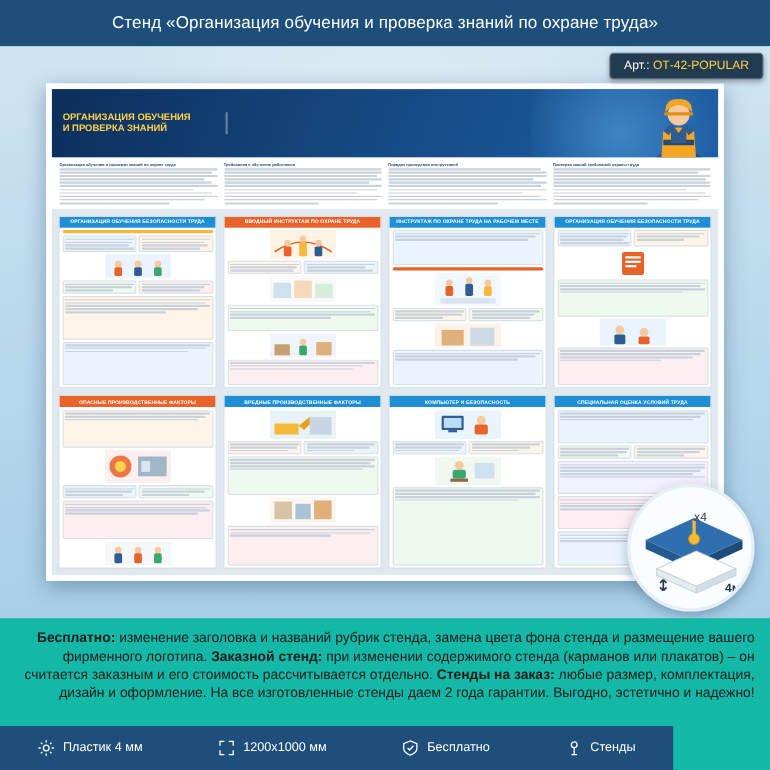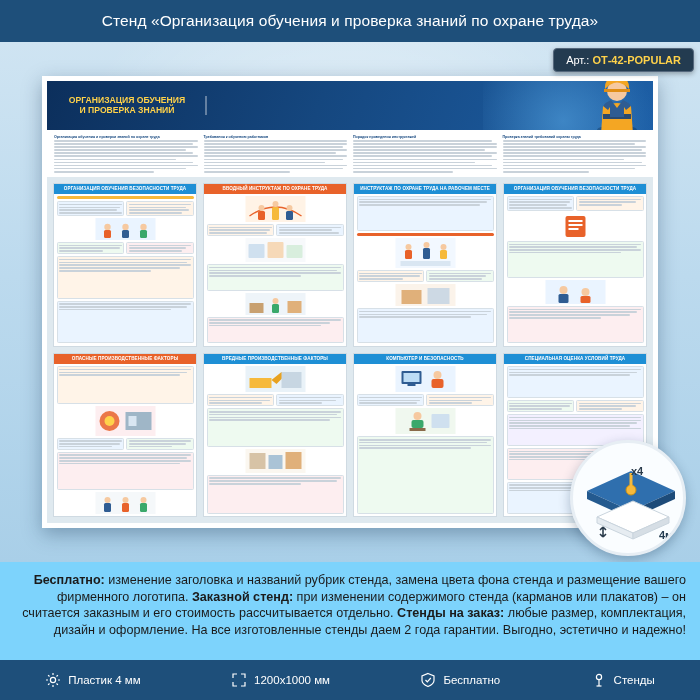--- a/index.html
+++ b/index.html
@@ -2,21 +2,21 @@
 <html><head>
 <meta charset="utf-8">
 <style>
   * { box-sizing: border-box; margin: 0; padding: 0; }
   html, body {
     width: 700px; height: 700px;
     font-family: "Liberation Sans", sans-serif;
     background: #ffffff;
     overflow: hidden;
   }
-  .page { position: relative; width: 700px; height: 700px; background: #7dd3fc; }
+  .page { position: relative; width: 700px; height: 700px; background: #14b8a6; }
 
   
   .topbar {
     height: 42px;
     background: #1e4f7a;
     color: #fff;
     display: flex; align-items: center; justify-content: center;
     font-size: 15.5px;
     letter-spacing: .1px;
   }
@@ -45,27 +45,26 @@
   }
   .board-inner{
     position:absolute; inset:0;
     background:#eef3f6;
     display:flex; flex-direction:column;
   }
 
   
   .b-head{
     position: relative;
-    height: 49px;
+    height: 62px;
     background: linear-gradient(110deg,#0c2f5c 0%, #15477f 45%, #1d5fa6 100%);
     color:#fff;
     display:flex; align-items:center;
     padding-left:10px;
     overflow:hidden;
-    text-align:center;
   }
   .b-head:after{
     content:"";position:absolute;right:-30px;top:-30px;width:200px;height:140px;
     background:radial-gradient(circle at 40% 50%, rgba(90,170,230,.55), rgba(20,70,130,0) 65%);
   }
   .b-head .sub{
     font-size:8.6px; font-weight:bold; line-height:1.15;
     color:#ffd24a; text-transform:uppercase;
     width:150px;
     border-right:2px solid rgba(255,255,255,.35);
@@ -132,48 +131,48 @@
 
   
   .art-badge{
     position:absolute; right:6px; top:6px;
     background:#233b50; color:#fff;
     font-size:11px; padding:5px 12px; border-radius:4px;
     border:1px solid #55687d;
     box-shadow:0 2px 5px rgba(0,0,0,.3);
     z-index:5;
   }
-  .art-badge b{color:#ffd24a; font-weight:bold;}
+  .art-badge b{color:#ffd24a; font-weight:normal;}
 
   
   .callout{
     position:absolute; right:14px; bottom:6px;
     width:116px; height:116px; border-radius:50%;
     background:#fafdff; border:3px solid #e7eef4;
     box-shadow:0 4px 12px rgba(20,50,80,.3);
     z-index:6;
     overflow:hidden;
   }
   .callout .x4{
-    position:absolute; left:58px; top:22px; font-size:11px; color:#2b3c4c; font-weight:bold;
+    position:absolute; left:58px; top:22px; font-size:11px; color:#2b3c4c; font-weight:normal;
   }
   .callout .mm{
     position:absolute; left:46px; top:86px; font-size:11px; color:#233b50; font-weight:bold;margin-left:40px;
   }
 
   
   .blurb{
     padding:10px 14px 6px 14px;
     font-size:12.6px; line-height:1.32; color:#1b1b1b; text-align:right;
   }
   .blurb b{ font-weight:bold; }
 
   
   .footer{
-    position:absolute; left:0; bottom:0; width:700px; height:40px;
+    position:absolute; left:0; bottom:0; width:612px; height:40px;
     background:#1e4f7a; color:#fff;
     display:flex; align-items:center;
     justify-content:space-around;
     font-size:11.5px;
   }
   .fitem{ display:flex; align-items:center; gap:7px; }
   .fitem svg{ flex:0 0 auto; }
 </style>
 </head>
 <body>

